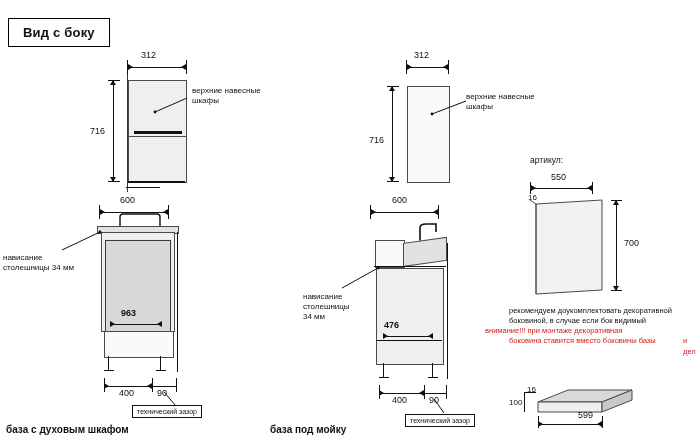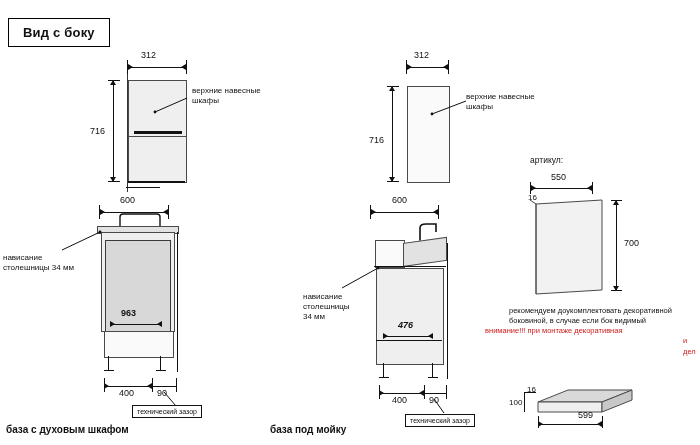--- a/index.html
+++ b/index.html
@@ -182,21 +182,21 @@
 
   <div class="abs ln v1" style="left:383px;top:363px;height:14px;"></div>
   <div class="abs ln v1" style="left:432px;top:363px;height:14px;"></div>
   <div class="abs ln h1" style="left:379px;top:377px;width:10px;"></div>
   <div class="abs ln h1" style="left:428px;top:377px;width:10px;"></div>
   <div class="abs ln v1" style="left:447px;top:243px;height:136px;"></div>
 
   <div class="abs ln h1" style="left:383px;top:336px;width:50px;"></div>
   <div class="abs tri-r" style="left:383px;top:333px;"></div>
   <div class="abs tri-l" style="left:428px;top:333px;"></div>
-  <div class="abs dim" style="left:398px;top:320px;font-weight:bold;font-style:italic;">476</div>
+  <div class="abs dim" style="left:384px;top:320px;font-weight:bold;">476</div>
 
   <svg class="abs" style="left:340px;top:268px;width:40px;height:24px;">
     <line x1="38" y1="0" x2="2" y2="20" stroke="#111" stroke-width="1"></line>
     <circle cx="38" cy="0" r="1.4" fill="#111"></circle>
   </svg>
   <div class="abs lbl" style="left:303px;top:292px;width:70px;white-space:pre-line;">нависание
 столешницы
 34 мм</div>
 
   <div class="abs ln h1" style="left:379px;top:393px;width:45px;"></div>
@@ -237,20 +237,21 @@
   <div class="abs ln v1" style="left:616px;top:200px;height:90px;"></div>
   <div class="abs tri-u" style="left:613px;top:200px;"></div>
   <div class="abs tri-d" style="left:613px;top:286px;"></div>
   <div class="abs ln h1" style="left:611px;top:200px;width:11px;"></div>
   <div class="abs ln h1" style="left:611px;top:290px;width:11px;"></div>
   <div class="abs dim" style="left:624px;top:238px;">700</div>
 
   <div class="abs note" style="left:509px;top:316px;width:190px;">боковиной, в случае если бок видимый</div>
   <div class="abs note" style="left:509px;top:306px;width:190px;">рекомендуем доукомплектовать декоративной</div>
   <div class="abs note red" style="left:485px;top:326px;width:190px;">внимание!!! при монтаже декоративная</div>
+  <div class="abs note red" style="left:509px;top:336px;width:190px;">боковина ставится вместо боковины базы </div>
   <div class="abs note red" style="left:683px;top:336px;">и дел</div>
 
   <div class="abs dim" style="left:527px;top:385px;font-size:8px;">16</div>
   <div class="abs ln h1" style="left:524px;top:392px;width:12px;"></div>
   <div class="abs ln v1" style="left:524px;top:392px;height:20px;"></div>
   <div class="abs dim" style="left:509px;top:398px;font-size:8px;">100</div>
 
   <svg class="abs" style="left:528px;top:388px;width:106px;height:34px;">
     <polygon points="10,14 40,2 104,2 74,14" fill="#d9d9d9" stroke="#4a4a4a" stroke-width="1"></polygon>
     <polygon points="10,14 74,14 74,24 10,24" fill="#efefef" stroke="#4a4a4a" stroke-width="1"></polygon>

